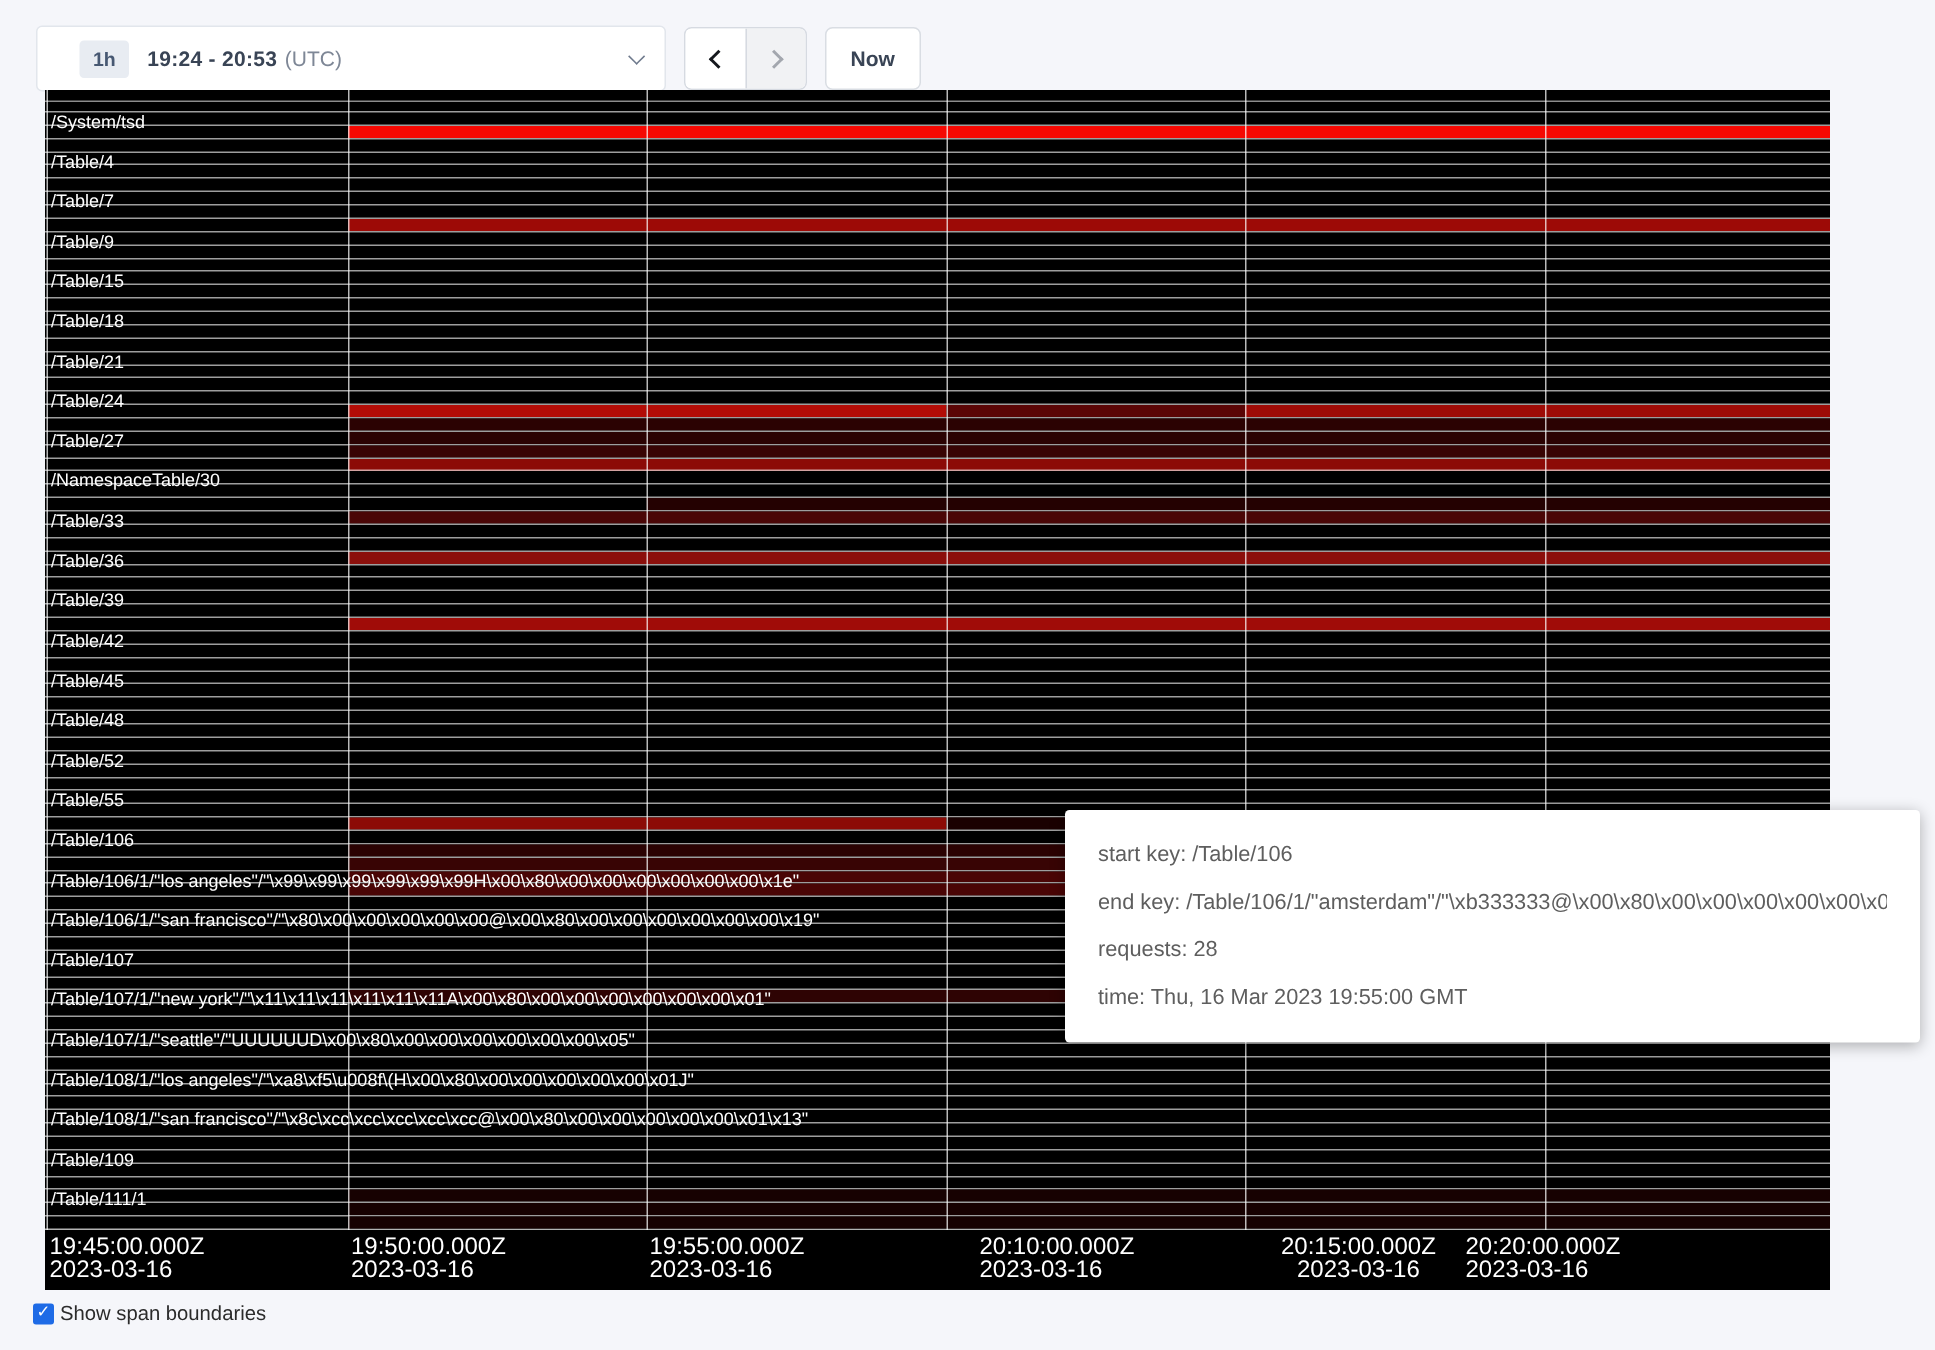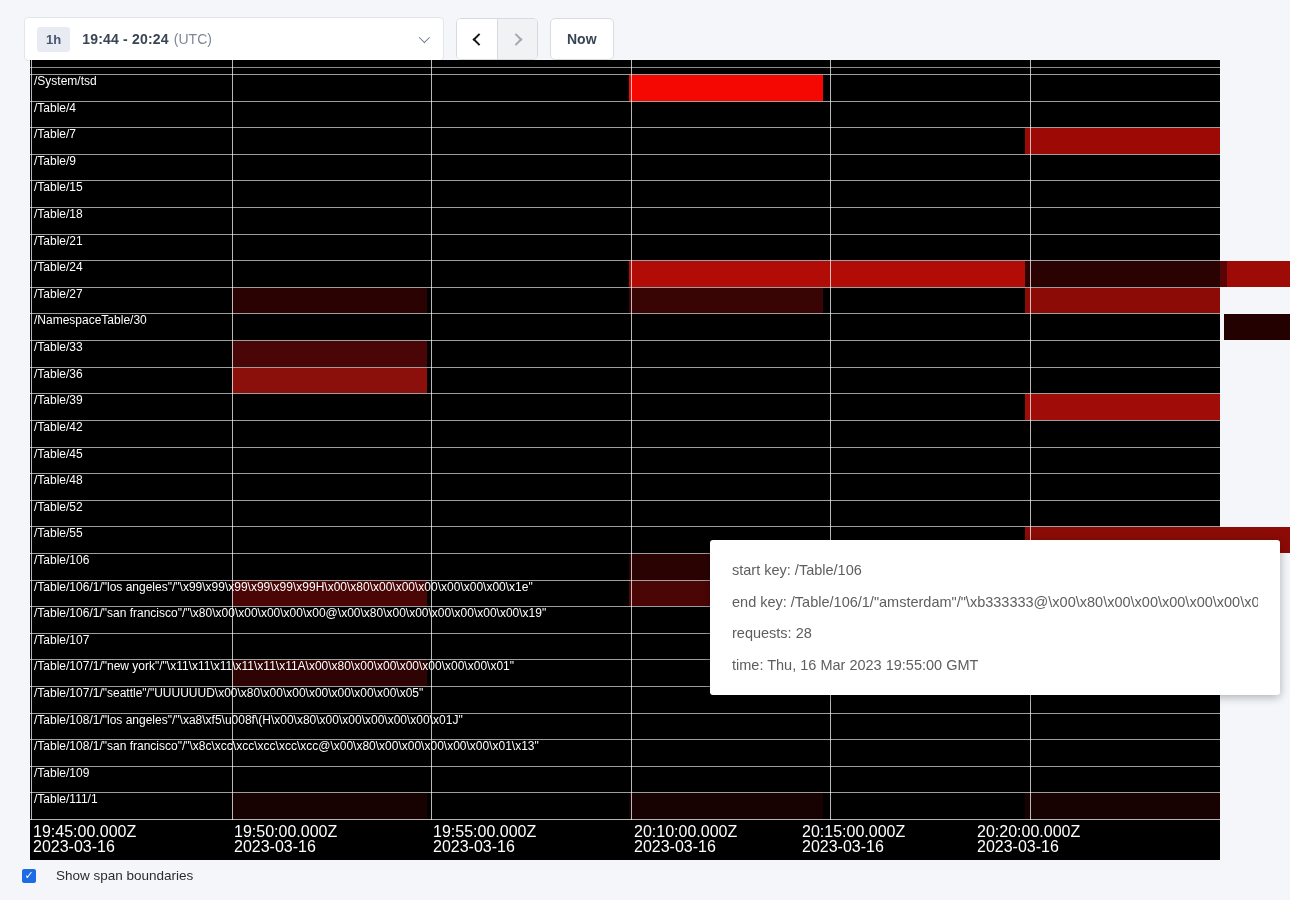--- a/index.html
+++ b/index.html
@@ -2,42 +2,42 @@
 <html><head>
 <meta charset="utf-8">
 <style>
   * { margin:0; padding:0; box-sizing:border-box; }
   html,body { width:1290px; height:900px; background:#f5f6fa; font-family:"Liberation Sans",sans-serif; overflow:hidden; }
 
   
   .toolbar { display:flex; align-items:center; gap:12px; padding:18px 0 0 24px; height:60px; }
   .time-select { width:420px; height:44px; background:#fff; border:1px solid #e2e6ec; border-radius:4px;
     display:flex; align-items:center; padding:0 16px 0 12px; cursor:pointer; }
-  .badge { background:#e8ecf2; color:#475872; font-weight:bold; font-size:13px; padding:5px 9px; border-radius:3px; }
+  .badge { background:#e8ecf2; color:#475872; font-weight:bold; font-size:13px; padding:5px 9px; border-radius:3px;margin-left:16px; }
   .range { margin-left:12px; font-size:14px; font-weight:bold; color:#394455; letter-spacing:.2px; }
   .tz { margin-left:5px; font-size:14px; color:#7e8796; }
   .caret { margin-left:auto; width:8px; height:8px; border-right:1.6px solid #6f7a8d; border-bottom:1.6px solid #6f7a8d;
     transform:rotate(45deg) translateY(-2px); }
   .nav-group { display:flex; border:1px solid #d6dae1; border-radius:5px; overflow:hidden; background:#fff; height:42px; }
   .nav-btn { width:40px; height:100%; background:#fff; border:none; display:flex; align-items:center; justify-content:center; cursor:pointer; }
   .nav-btn + .nav-btn { border-left:1px solid #d6dae1; }
   .nav-btn.disabled { background:#f1f2f4; cursor:default; }
   .chev { width:9px; height:9px; border-left:2.6px solid #15181d; border-bottom:2.6px solid #15181d; }
   .chev.left  { transform:rotate(45deg) translate(1px,-1px); }
   .chev.right { transform:rotate(225deg) translate(1px,-1px); border-color:#a3a7ae; }
   .now-btn { height:42px; padding:0 16px; background:#fff; border:1px solid #d9dde3; border-radius:5px;
     font-size:14px; font-weight:bold; color:#394455; cursor:pointer; font-family:"Liberation Sans",sans-serif; }
 
   
   .kv-canvas { position:relative; margin-left:30px; width:1190px; height:800px; background:#000; }
   .rows { position:relative; width:100%; height:760px; display:flex; flex-direction:column;
     border-bottom:1px solid rgba(255,255,255,.7); }
   .topfill { flex:none; height:14px; position:relative; }
   .topfill::after { content:""; position:absolute; left:0; right:0; top:7px; height:1px; background:rgba(255,255,255,.55); }
-  .group { flex:1 1 0; position:relative; display:flex; }
+  .group { flex:1 1 0; position:relative; display:flex; flex-direction:column; }
   .subrow { flex:1 1 0; position:relative; border-top:1px solid rgba(255,255,255,.62); }
   .band { position:absolute; left:202px; right:0; top:0; bottom:0; }
   .seg { position:absolute; top:0; bottom:0; }
   .rowlabel { position:absolute; top:1px; left:4px; color:#fff; font-size:12px; line-height:13px;
     white-space:nowrap; z-index:3; }
   .gridlines { position:absolute; left:0; top:0; width:100%; height:760px; pointer-events:none; z-index:2; }
   .vline { position:absolute; top:0; bottom:0; width:1px; background:rgba(255,255,255,.72); }
   .axis { position:absolute; left:0; top:762px; width:100%; height:38px; }
   .tick { position:absolute; top:2px; color:#fff; font-size:16px; line-height:15px; white-space:nowrap; }
   .tick .t, .tick .d { display:block; }
@@ -45,29 +45,29 @@
   
   .kv-tooltip { position:absolute; left:680px; top:480px; width:570px; height:155px; background:#fff;
     border-radius:3px; box-shadow:0 2px 10px rgba(0,0,0,.3); z-index:5;
     display:flex; flex-direction:column; justify-content:space-evenly; padding:6px 22px; }
   .kv-tooltip .line { font-size:14.5px; color:#5e5e5e; white-space:nowrap; overflow:hidden; }
 
   
   .footer { display:flex; align-items:center; margin:8px 0 0 22px; }
   .cb { width:14px; height:14px; background:#1e6be6; border-radius:2px; display:flex; align-items:center;
     justify-content:center; color:#fff; font-size:11px; line-height:11px; cursor:pointer; }
-  .cb-label { margin-left:20px; font-size:13.5px; color:#2b2b2b; }
+  .cb-label { margin-left:4px; font-size:13.5px; color:#2b2b2b; }
 </style>
 </head>
 <body>
 
 <div class="toolbar">
   <div class="time-select">
     <span class="badge">1h</span>
-    <span class="range">19:44 - 20:24</span>
+    <span class="range">19:24 - 20:53</span>
     <span class="tz">(UTC)</span>
     <span class="caret"></span>
   </div>
   <div class="nav-group">
     <button class="nav-btn">
         <span class="chev left"></span>
       </button>
     <button class="nav-btn disabled">
         <span class="chev right"></span>
       </button>
@@ -312,25 +312,25 @@
         <span class="d">2023-03-16</span>
       </div>
       <div class="tick" style="left: 204px;">
         <span class="t">19:50:00.000Z</span>
         <span class="d">2023-03-16</span>
       </div>
       <div class="tick" style="left: 403px;">
         <span class="t">19:55:00.000Z</span>
         <span class="d">2023-03-16</span>
       </div>
-      <div class="tick" style="left: 604px;">
+      <div class="tick" style="left: 623px;">
         <span class="t">20:10:00.000Z</span>
         <span class="d">2023-03-16</span>
       </div>
-      <div class="tick" style="left: 772px;">
+      <div class="tick" style="left: 824px; text-align: center;">
         <span class="t">20:15:00.000Z</span>
         <span class="d">2023-03-16</span>
       </div>
       <div class="tick" style="left: 947px;">
         <span class="t">20:20:00.000Z</span>
         <span class="d">2023-03-16</span>
       </div>
     </div>
   <div class="kv-tooltip" id="tooltip">
       <div class="line">start key: /Table/106</div>

